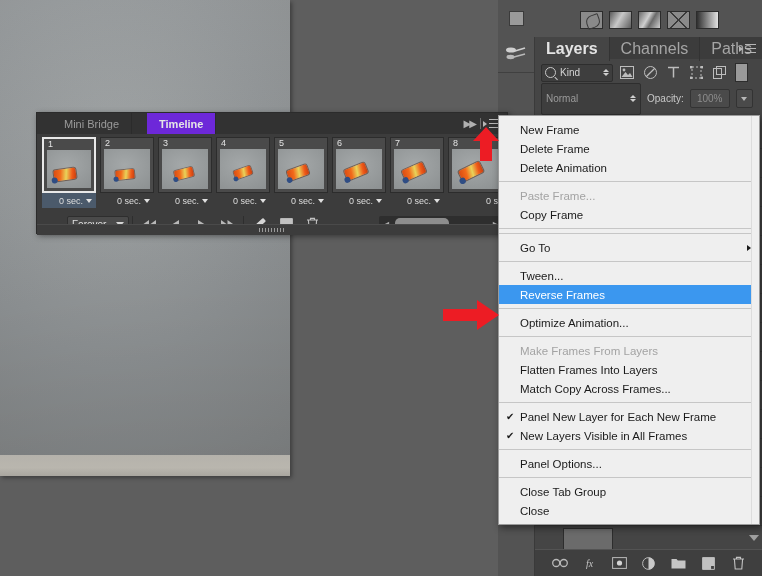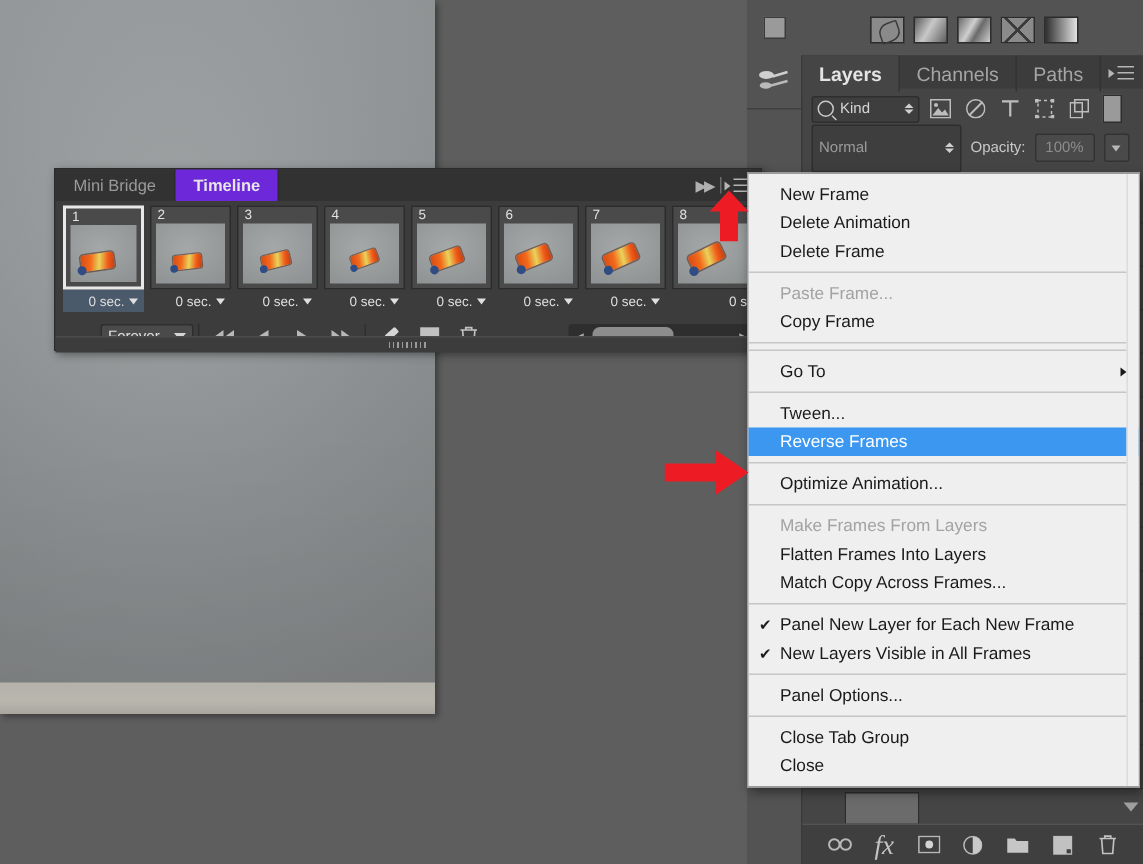--- a/index.html
+++ b/index.html
@@ -51,21 +51,21 @@
   .sw4{background:#8a8a8a;position:relative;}
   .sw4::before,.sw4::after{content:"";position:absolute;left:0;top:0;width:100%;height:100%;}
   .sw4::before{background:linear-gradient(135deg,transparent 46%,#3a3a3a 47%,#3a3a3a 53%,transparent 54%);}
   .sw4::after{background:linear-gradient(45deg,transparent 46%,#3a3a3a 47%,#3a3a3a 53%,transparent 54%);}
   .sw5{background:linear-gradient(90deg,#2f2f2f 0%,#e2e2e2 100%);}
 
   
   .layers-panel{position:absolute;left:534px;top:37px;width:228px;height:539px;background:#454545;
     border-left:1px solid #3a3a3a;}
   .panel-tabs{position:relative;height:22px;background:#3c3c3c;display:flex;align-items:stretch;}
-  .ptab{padding:12px 11px;display:flex;align-items:center;font-size:13px;color:#a5a5a5;
+  .ptab{padding:12px 11px;display:flex;align-items:center;font-size:16px;color:#a5a5a5;
     border-right:1px solid #333;text-align:center;}
   .ptab.active{background:#454545;color:#e4e4e4;font-weight:bold;}
   .panel-menu-btn{position:absolute;right:4px;top:4px;width:18px;height:14px;display:flex;align-items:center;justify-content:center;}
   .hamb{width:11px;height:9px;position:relative;}
   .hamb i{position:absolute;left:0;width:11px;height:1px;background:#b6b6b6;}
   .hamb i:nth-child(1){top:0}.hamb i:nth-child(2){top:4px}.hamb i:nth-child(3){top:8px}
   .hamb::before{content:"";position:absolute;left:-6px;top:2px;border-left:4px solid #b6b6b6;
     border-top:3px solid transparent;border-bottom:3px solid transparent;}
 
   .filter-row{height:27px;display:flex;align-items:center;padding:0 6px;gap:5px;}
@@ -103,21 +103,21 @@
 
   .layer-footer{position:absolute;left:0;right:0;bottom:0;height:26px;background:#3f3f3f;
     border-top:1px solid #535353;display:flex;align-items:center;justify-content:space-around;padding:0 10px;}
   .lf-icon{color:#b9b9b9;display:flex;align-items:center;justify-content:center;width:20px;height:20px;}
 
   
   .tl{position:absolute;left:36px;top:112px;width:472px;height:122px;background:#3c3c3c;
     box-shadow:2px 2px 6px rgba(0,0,0,.45);border:1px solid #2b2b2b;box-sizing:border-box;}
   .tl-tabs{position:relative;height:21px;background:#323232;display:flex;align-items:stretch;}
   .tl-tab{padding:0 12px;display:flex;align-items:center;font-size:11px;color:#9a9a9a;
-    border-right:1px solid #2b2b2b;}
+    border-right:1px solid #2b2b2b;margin-left:15px;}
   .tl-tab.active{background:#6d28d9;color:#e6e6e6;font-weight:bold;}
   .tl-tabs-right{position:absolute;right:2px;top:0;height:21px;display:flex;align-items:center;gap:5px;padding-right:3px;}
   .dblarrow{color:#b0b0b0;font-size:10px;letter-spacing:-2px;}
   .vdiv{width:1px;height:11px;background:#6d6d6d;}
 
   .frames{position:relative;height:76px;background:#3c3c3c;overflow:hidden;display:flex;padding-left:5px;padding-top:3px;}
   .frame{width:54px;margin-right:4px;flex:0 0 auto;}
   .frame .box{width:54px;height:56px;background:#4a4a4a;border:1px solid #2c2c2c;box-sizing:border-box;position:relative;}
   .frame.sel .box{border:2px solid #e8e8e8;}
   .frame .num{position:absolute;left:2px;top:1px;font-size:9px;color:#e3e3e3;line-height:9px;
@@ -340,21 +340,21 @@
       </div>
 
     <div class="layer-footer">
       <div class="lf-icon">
         <svg width="16" height="10" viewBox="0 0 16 10">
           <rect x="0.7" y="1.5" width="7" height="7" rx="3.5" fill="none" stroke="#b9b9b9" stroke-width="1.3"></rect>
           <rect x="8.3" y="1.5" width="7" height="7" rx="3.5" fill="none" stroke="#b9b9b9" stroke-width="1.3"></rect>
         </svg>
       </div>
       <div class="lf-icon">
-        <span style="font-family:'Liberation Serif',serif;font-style:italic;font-size:18px;color:#c3c3c3;">fx</span>
+        <span style="font-family:'Liberation Serif',serif;font-style:italic;font-size:10px;color:#c3c3c3;">fx</span>
       </div>
       <div class="lf-icon">
         <svg width="15" height="12" viewBox="0 0 15 12">
           <rect x="0.6" y="0.6" width="13.8" height="10.8" fill="none" stroke="#b9b9b9"></rect>
           <circle cx="7.5" cy="6" r="2.6" fill="#d4d4d4"></circle>
         </svg>
       </div>
       <div class="lf-icon">
         <svg width="13" height="13" viewBox="0 0 13 13">
           <circle cx="6.5" cy="6.5" r="5.9" fill="none" stroke="#b9b9b9"></circle>
@@ -546,22 +546,22 @@
       </div>
     </div>
 
     <div class="tl-bottom">
       <span class="tl-grip"></span>
     </div>
   </div>
 
   <div class="menu">
     <div class="mi">New Frame</div>
+    <div class="mi">Delete Frame</div>
     <div class="mi">Delete Animation</div>
-    <div class="mi">Delete Frame</div>
     <div class="msep"></div>
     <div class="mi dis">Paste Frame...</div>
     <div class="mi">Copy Frame</div>
     <div class="msep"></div>
     <div class="msep"></div>
     <div class="mi">
       <span>Go To</span>
       <span class="sub"></span>
     </div>
     <div class="msep"></div>

